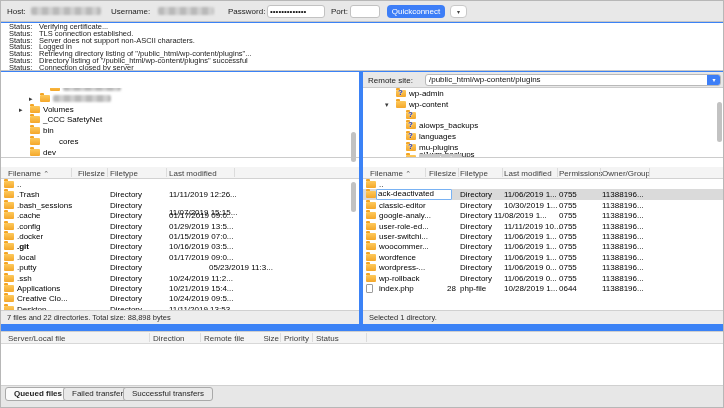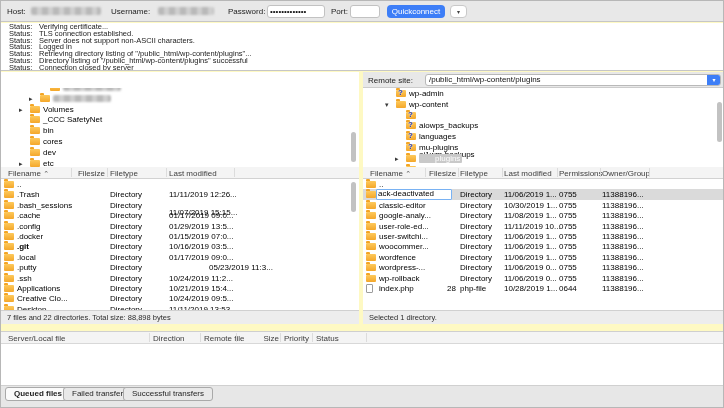--- a/index.html
+++ b/index.html
@@ -1,18 +1,18 @@
 <!DOCTYPE html>
 <html><head>
 <meta charset="utf-8">
 <style>
   html,body{margin:0;padding:0;background:#f2f2f2;}
   *{box-sizing:border-box;}
   .window{
-    position:relative;width:724px;height:408px;background:#fef9c3;
+    position:relative;width:724px;height:408px;background:#3b82f6;
     font-family:"Liberation Sans","DejaVu Sans",sans-serif;color:#111;
     border:1px solid #b7b7b7;overflow:hidden;
   }
   
   .qc{position:absolute;left:0;top:0;width:100%;height:21px;background:#e8e8e8;border-bottom:1px solid #c6c6c6;}
   .qc .lbl{position:absolute;top:6px;font-size:8px;color:#222;}
   .redact{position:absolute;top:6px;height:8px;border-radius:2px;
     background:repeating-linear-gradient(90deg,#b9b9b9 0 6px,#cfcfcf 6px 11px);filter:blur(1.3px);}
   .field{position:absolute;top:4px;height:13px;background:#fff;border:1px solid #c2c2c2;border-radius:3px;font-size:7px;line-height:11px;padding:0 2px;overflow:hidden;}
   .qc-btn{position:absolute;top:4px;height:13px;background:#3d7ef7;color:#fff;border-radius:4px;
@@ -25,21 +25,21 @@
   .log-prefix{position:absolute;left:8px;}
   .log-msg{position:absolute;left:38px;}
   
   .pane{position:absolute;top:71px;height:252px;background:#fff;}
   .pane-left{left:0;width:358px;}
   .pane-right{left:362px;width:362px;}
   .site-bar{position:absolute;left:0;top:0;width:100%;height:16px;background:#e8e8e8;border-bottom:1px solid #cccccc;}
   .site-lbl{position:absolute;left:5px;top:4px;font-size:8px;color:#222;}
   .combo{position:absolute;right:4px;top:2px;height:12px;background:#fff;border:1px solid #b9b9b9;border-radius:3px;font-size:8px;line-height:10px;padding-left:3px;overflow:hidden;white-space:nowrap;}
   .combo .arrow-btn{position:absolute;right:-1px;top:-1px;width:14px;height:12px;background:#3d7ef7;border-radius:0 3px 3px 0;color:#fff;font-size:6px;line-height:12px;text-align:center;}
-  .tree{position:absolute;left:0;top:16px;width:100%;height:101px;background:#fff;border-bottom:1px solid #cccccc;overflow:hidden;}
+  .tree{position:absolute;left:0;top:16px;width:100%;height:70px;background:#fff;border-bottom:1px solid #cccccc;overflow:hidden;}
   .tree-row{position:relative;height:10.8px;white-space:nowrap;}
   .tw-arrow{position:absolute;top:1px;font-size:7px;color:#3a3a3a;line-height:9px;}
   .tw-label{position:absolute;top:1px;font-size:8px;line-height:9px;color:#000;}
   .tree-sel{background:#c9c9c9;color:#fdfdfd;padding:0 2px;border-radius:1px;}
   
   .ico-folder{position:absolute;top:2px;width:10px;height:7px;background:linear-gradient(#fdc95c,#f4a72a);border-radius:1px;}
   .ico-folder:before{content:"";position:absolute;left:0;top:-2px;width:4px;height:2px;background:#f3a524;border-radius:1px 1px 0 0;}
   .ico-q:after{content:"?";position:absolute;left:2px;top:-2px;font-size:8px;font-weight:bold;color:#1b2a9e;text-shadow:0 0 1px #fff,0 0 1px #fff;}
   .ico-file{position:absolute;top:1px;width:7px;height:9px;background:#fff;border:1px solid #9c9c9c;border-radius:1px;}
   
@@ -137,21 +137,21 @@
         <div class="tree-row">
           <span class="ico-folder" style="left: 29px;"></span>
           <span class="tw-label" style="left: 42px;">_CCC SafetyNet</span>
         </div>
         <div class="tree-row">
           <span class="ico-folder" style="left: 29px;"></span>
           <span class="tw-label" style="left: 42px;">bin</span>
         </div>
         <div class="tree-row">
           <span class="ico-folder" style="left: 29px;"></span>
-          <span class="tw-label" style="left: 42px;">cores</span>
+          <span class="tw-label" style="left: 58px;">cores</span>
         </div>
         <div class="tree-row">
           <span class="ico-folder" style="left: 29px;"></span>
           <span class="tw-label" style="left: 42px;">dev</span>
         </div>
         <div class="tree-row">
           <span class="tw-arrow" style="left: 18px;">▸</span>
           <span class="ico-folder" style="left: 29px;"></span>
           <span class="tw-label" style="left: 42px;">etc</span>
         </div>
@@ -325,21 +325,21 @@
           <span class="cell" style="left: 16px;">classic-editor</span>
           <span class="cell" style="left: 97px;">Directory</span>
           <span class="cell" style="left: 141px;">10/30/2019 1...</span>
           <span class="cell" style="left: 196px;">0755</span>
           <span class="cell" style="left: 239px;">11388196...</span>
         </div>
         <div class="list-row">
           <span class="ico-folder" style="left: 3px;"></span>
           <span class="cell" style="left: 16px;">google-analy...</span>
           <span class="cell" style="left: 97px;">Directory</span>
-          <span class="cell" style="left: 141px;">11/08/2019 1...</span>
+          <span class="cell" style="left: 131px;">11/08/2019 1...</span>
           <span class="cell" style="left: 196px;">0755</span>
           <span class="cell" style="left: 239px;">11388196...</span>
         </div>
         <div class="list-row">
           <span class="ico-folder" style="left: 3px;"></span>
           <span class="cell" style="left: 16px;">user-role-ed...</span>
           <span class="cell" style="left: 97px;">Directory</span>
           <span class="cell" style="left: 141px;">11/11/2019 10...</span>
           <span class="cell" style="left: 196px;">0755</span>
           <span class="cell" style="left: 239px;">11388196...</span>

